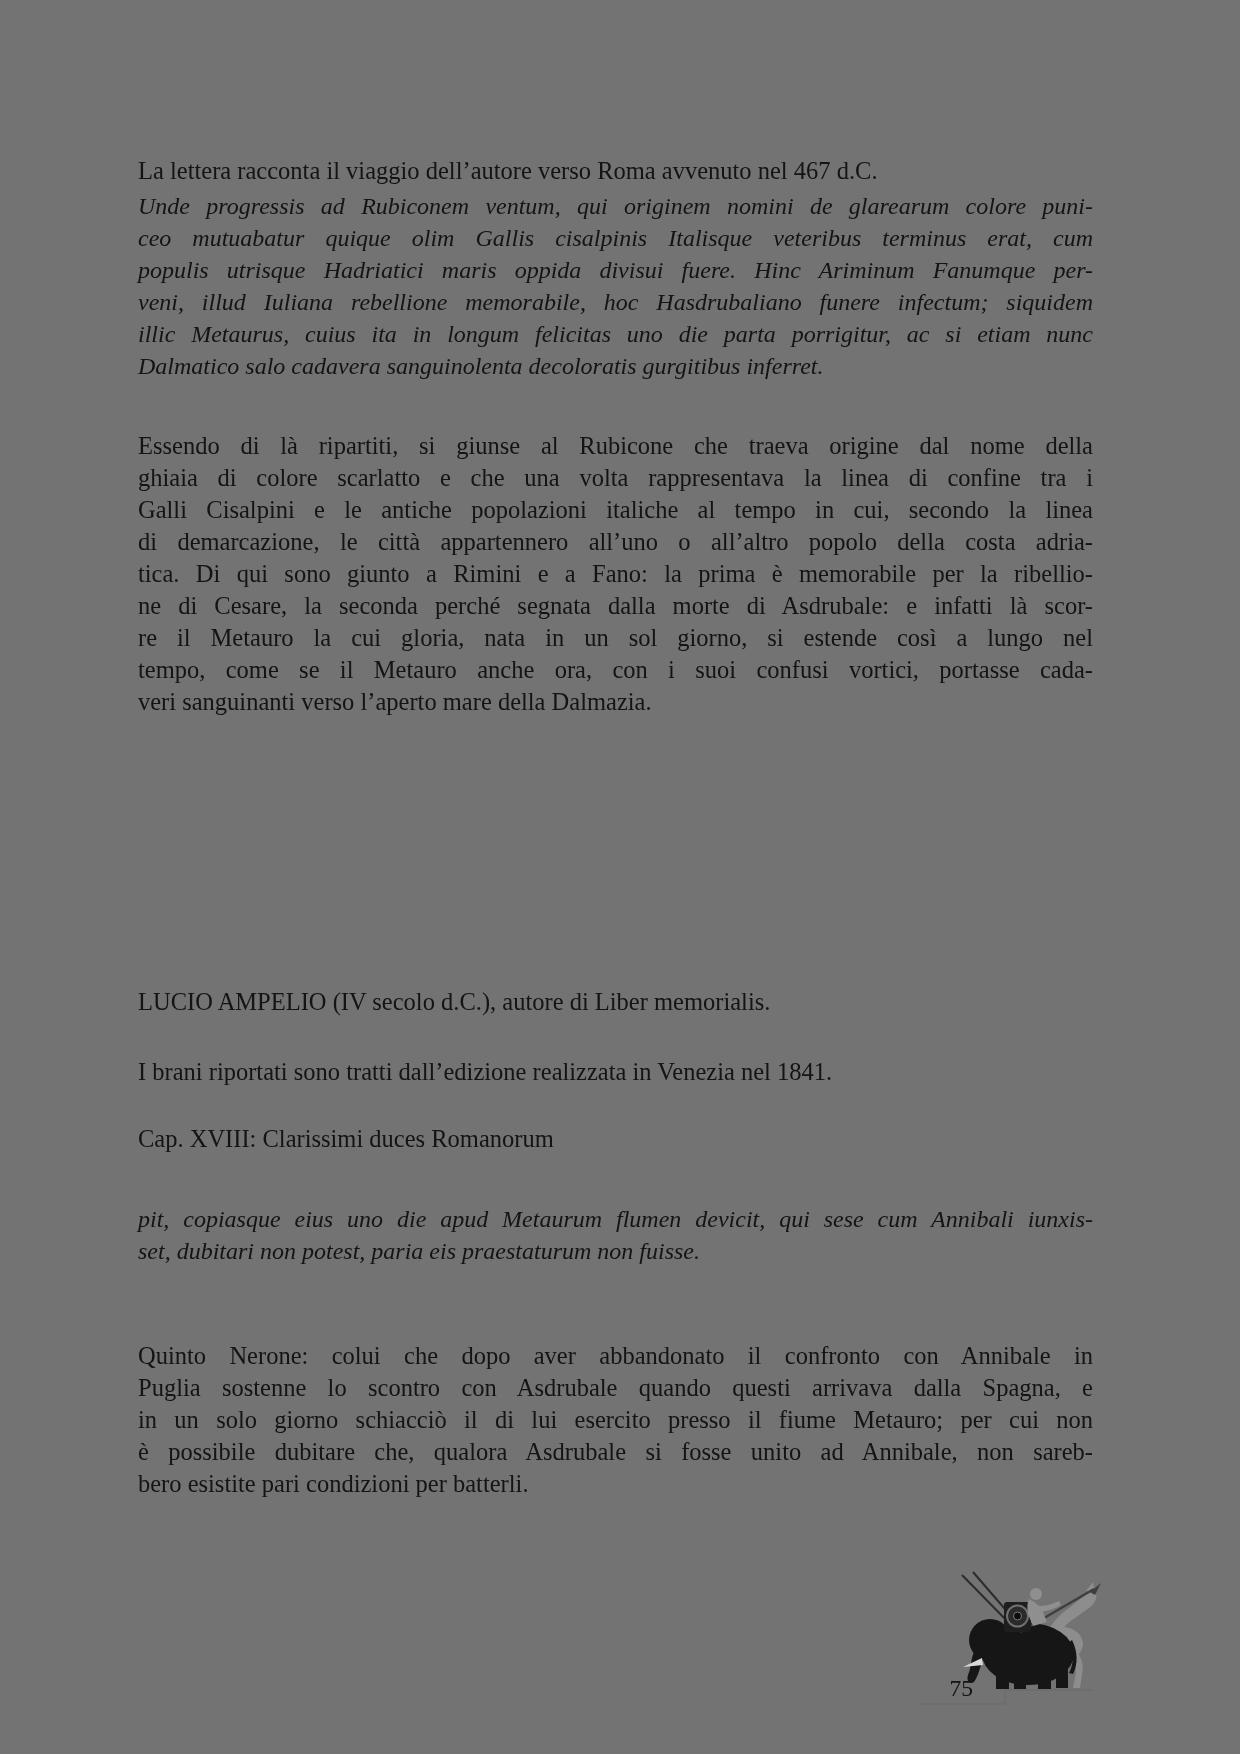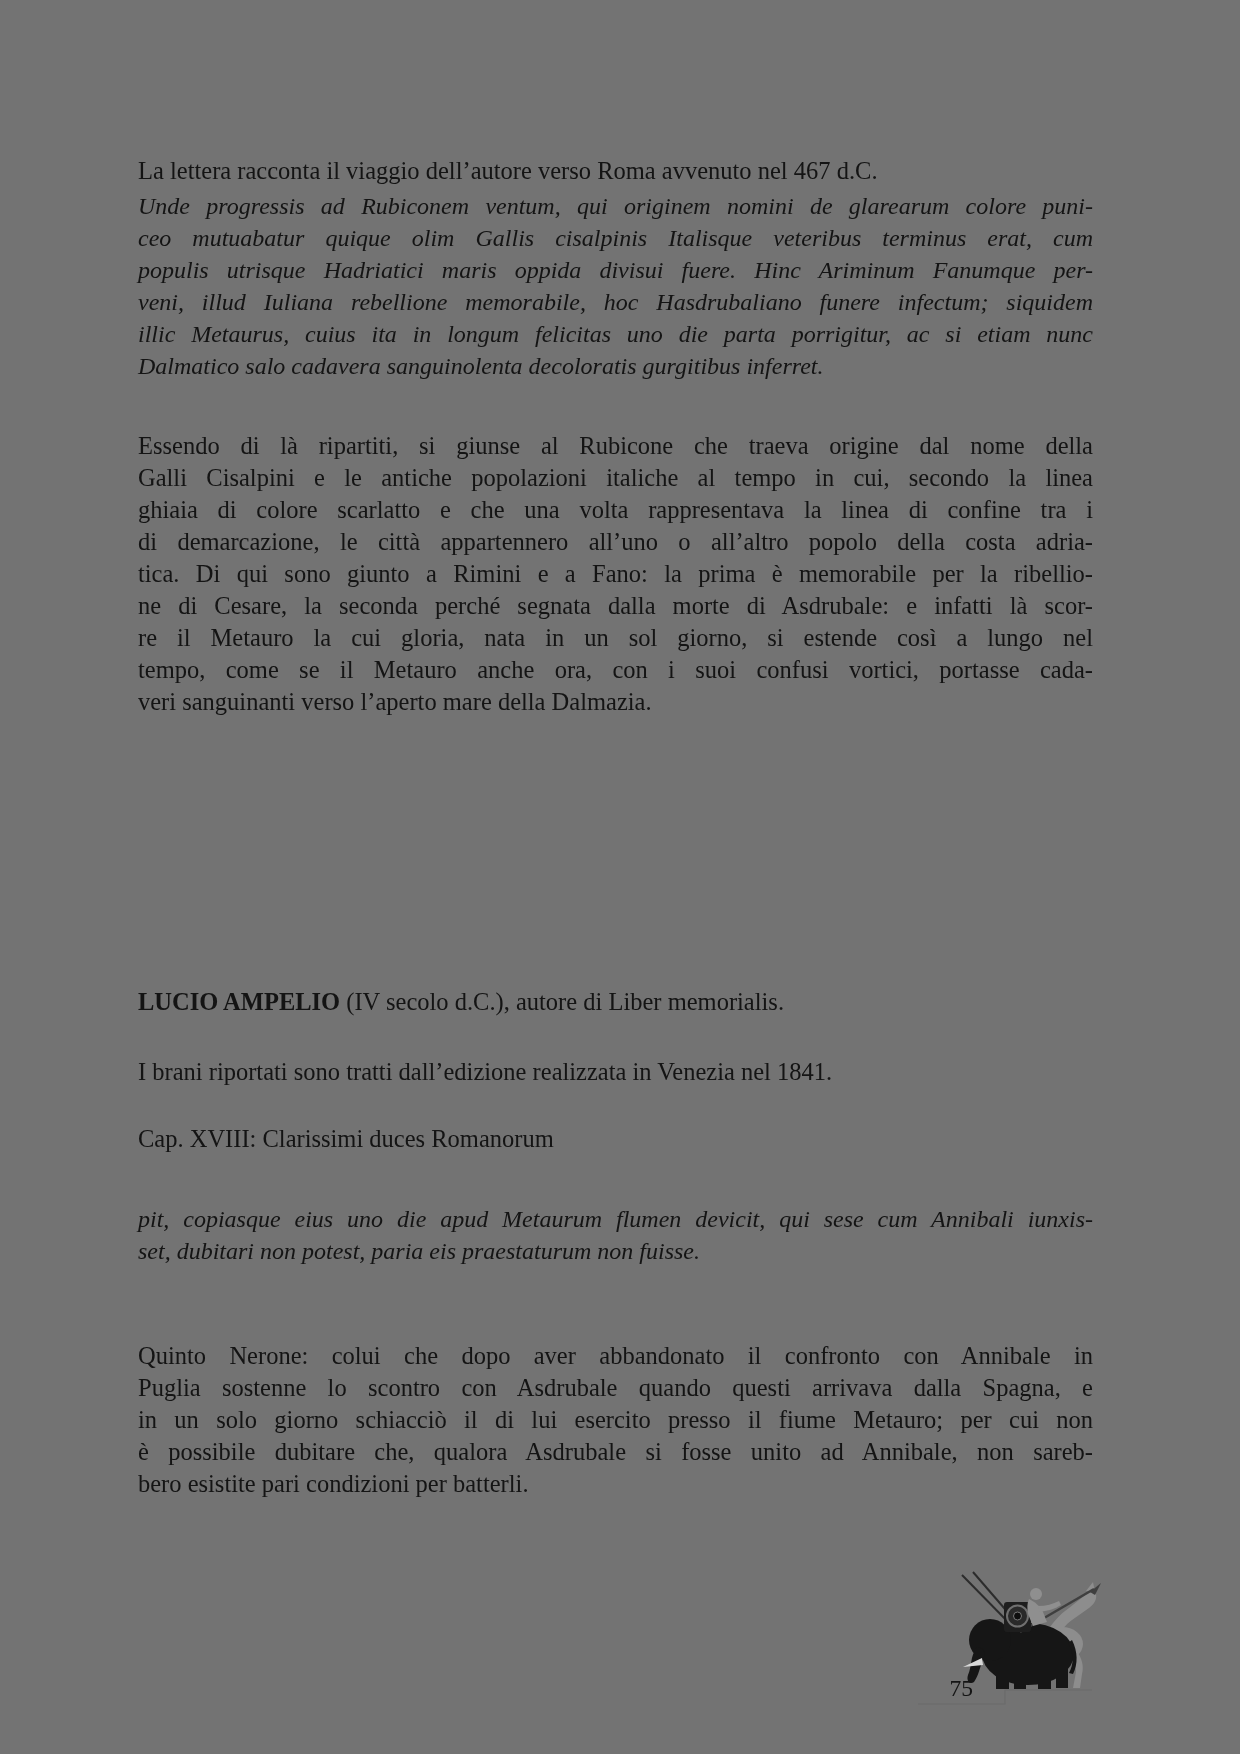--- a/index.html
+++ b/index.html
@@ -24,21 +24,21 @@
     text-align-last: justify;
   }
   .ln.last {
     text-align: left;
     text-align-last: left;
   }
   .latin .ln {
     font-style: italic;
     font-size: 24px;
   }
-  .b { font-weight: bold; }
+  .b { font-weight: normal; }
   .i { }
   .page-number {
     position: absolute;
     left: 933px;
     top: 1674px;
     width: 40px;
     font-size: 23.5px;
     line-height: 28px;
     text-align: right;
   }
@@ -63,22 +63,22 @@
     <div class="ln">Unde progressis ad Rubiconem ventum, qui originem nomini de glarearum colore puni-</div>
     <div class="ln">ceo mutuabatur quique olim Gallis cisalpinis Italisque veteribus terminus erat, cum</div>
     <div class="ln">populis utrisque Hadriatici maris oppida divisui fuere. Hinc Ariminum Fanumque per-</div>
     <div class="ln">veni, illud Iuliana rebellione memorabile, hoc Hasdrubaliano funere infectum; siquidem</div>
     <div class="ln">illic Metaurus, cuius ita in longum felicitas uno die parta porrigitur, ac si etiam nunc</div>
     <div class="ln last">Dalmatico salo cadavera sanguinolenta decoloratis gurgitibus inferret.</div>
   </div>
 
   <div class="block" style="top:430px">
     <div class="ln">Essendo di là ripartiti, si giunse al Rubicone che traeva origine dal nome della</div>
+    <div class="ln">ghiaia di colore scarlatto e che una volta rappresentava la linea di confine tra i</div>
     <div class="ln">Galli Cisalpini e le antiche popolazioni italiche al tempo in cui, secondo la linea</div>
-    <div class="ln">ghiaia di colore scarlatto e che una volta rappresentava la linea di confine tra i</div>
     <div class="ln">di demarcazione, le città appartennero all’uno o all’altro popolo della costa adria-</div>
     <div class="ln">tica. Di qui sono giunto a Rimini e a Fano: la prima è memorabile per la ribellio-</div>
     <div class="ln">ne di Cesare, la seconda perché segnata dalla morte di Asdrubale: e infatti là scor-</div>
     <div class="ln">re il Metauro la cui gloria, nata in un sol giorno, si estende così a lungo nel</div>
     <div class="ln">tempo, come se il Metauro anche ora, con i suoi confusi vortici, portasse cada-</div>
     <div class="ln last">veri sanguinanti verso l’aperto mare della Dalmazia.</div>
   </div>
 
   <div class="block" style="top:986px">
     <div class="ln last"><span class="b">LUCIO AMPELIO</span><span> (IV secolo d.C.), autore di </span><span class="i">Liber memorialis.</span></div>

